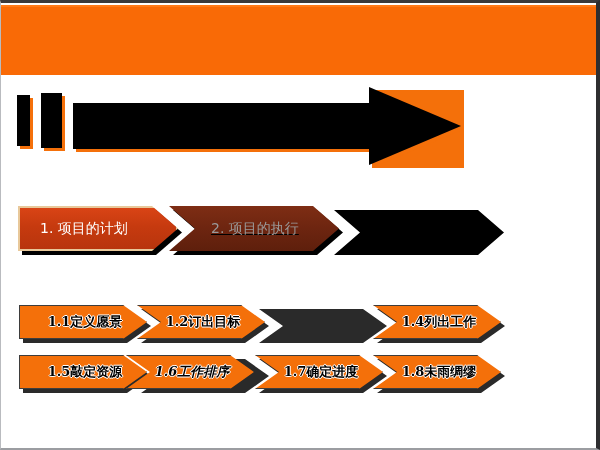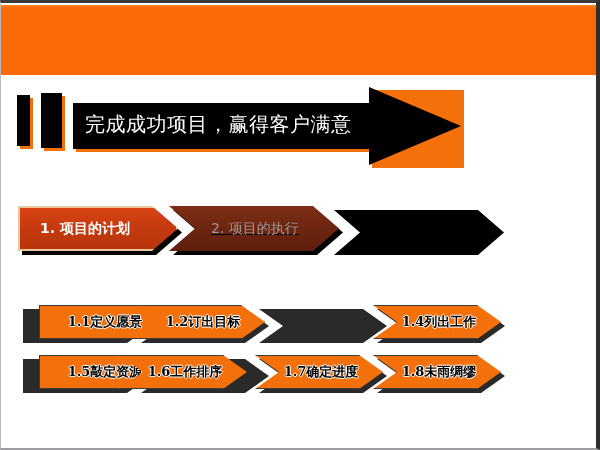--- a/index.html
+++ b/index.html
@@ -140,21 +140,21 @@
     background: linear-gradient(180deg, #D94415 0%, #C63A0F 45%, #B8350D 100%);
     border: 2px solid #E8C89A;
   }
   .phase.dim {
     background: linear-gradient(180deg, #7E2D14 0%, #6D2510 50%, #5E1F0C 100%);
     text-decoration: underline;
   }
   .phase-label {
     font-family: "DejaVu Sans", "Liberation Sans", sans-serif;
     font-size: 14px;
-    font-weight: bold;
+    font-weight: normal;
     white-space: nowrap;
   }
   .phase.active .phase-label { color: #ffffff; }
   .phase.dim .phase-label { color: #9a9a9a; font-weight: normal; }
 
   
   .task-row { position: absolute; left: 0; width: 600px; height: 36px; }
   .task-row.r1 { top: 302px; }
   .task-row.r2 { top: 352px; }
 
@@ -168,21 +168,20 @@
     box-sizing: border-box;
     -webkit-clip-path: polygon(0 0, calc(100% - 24px) 0, 100% 50%, calc(100% - 24px) 100%, 0 100%, 24px 50%);
     clip-path: polygon(0 0, calc(100% - 24px) 0, 100% 50%, calc(100% - 24px) 100%, 0 100%, 24px 50%);
     display: flex;
     align-items: center;
     justify-content: center;
   }
   .task.first {
     -webkit-clip-path: polygon(0 0, calc(100% - 24px) 0, 100% 50%, calc(100% - 24px) 100%, 0 100%);
     clip-path: polygon(0 0, calc(100% - 24px) 0, 100% 50%, calc(100% - 24px) 100%, 0 100%);
-    margin-left: 20px;
   }
   .task-shadow {
     position: absolute;
     top: 4px;
     width: 128px;
     height: 34px;
     background: #2a2a2a;
     -webkit-clip-path: polygon(0 0, calc(100% - 24px) 0, 100% 50%, calc(100% - 24px) 100%, 0 100%, 24px 50%);
     clip-path: polygon(0 0, calc(100% - 24px) 0, 100% 50%, calc(100% - 24px) 100%, 0 100%, 24px 50%);
   }
@@ -214,21 +213,20 @@
   <div class="tick tick-2"></div>
 
   <div class="banner-wrap">
     <div class="banner-shadow">
       <div class="bbody"></div>
       <div class="bhead"></div>
     </div>
     <div class="bbody"></div>
     <div class="bhead"></div>
   </div>
-  <div class="banner-text">完成成功项目，赢得客户满意</div>
 
   <div class="phase-row">
     <div class="phase-shadow first" style="left:21px; width:160px;"></div>
     <div class="phase-shadow" style="left:172px; width:170px;"></div>
     <div class="phase-shadow" style="left:333px; width:170px;"></div>
 
     <div class="phase first active" style="left:17px; width:160px; padding-left:20px;">
       <span class="phase-label">1. 项目的计划</span>
     </div>
     <div class="phase dim" style="left:168px; width:170px; padding-left:42px;">
@@ -255,21 +253,21 @@
 
   <div class="task-row r2">
     <div class="task-shadow first" style="left:22px;"></div>
     <div class="task-shadow" style="left:140px;"></div>
     <div class="task-shadow" style="left:258px;"></div>
     <div class="task-shadow" style="left:376px;"></div>
 
     <div class="task first" style="left:18px;">
       <span class="task-label">1.5敲定资源</span>
     </div>
-    <div class="task" style="left:118px;">
+    <div class="task" style="left:125px;font-style:italic;">
       <span class="task-label">1.6工作排序</span>
     </div>
     <div class="task" style="left:254px;">
       <span class="task-label">1.7确定进度</span>
     </div>
     <div class="task" style="left:372px;align-items:center;">
       <span class="task-label">1.8未雨绸缪</span>
     </div>
   </div>
 

